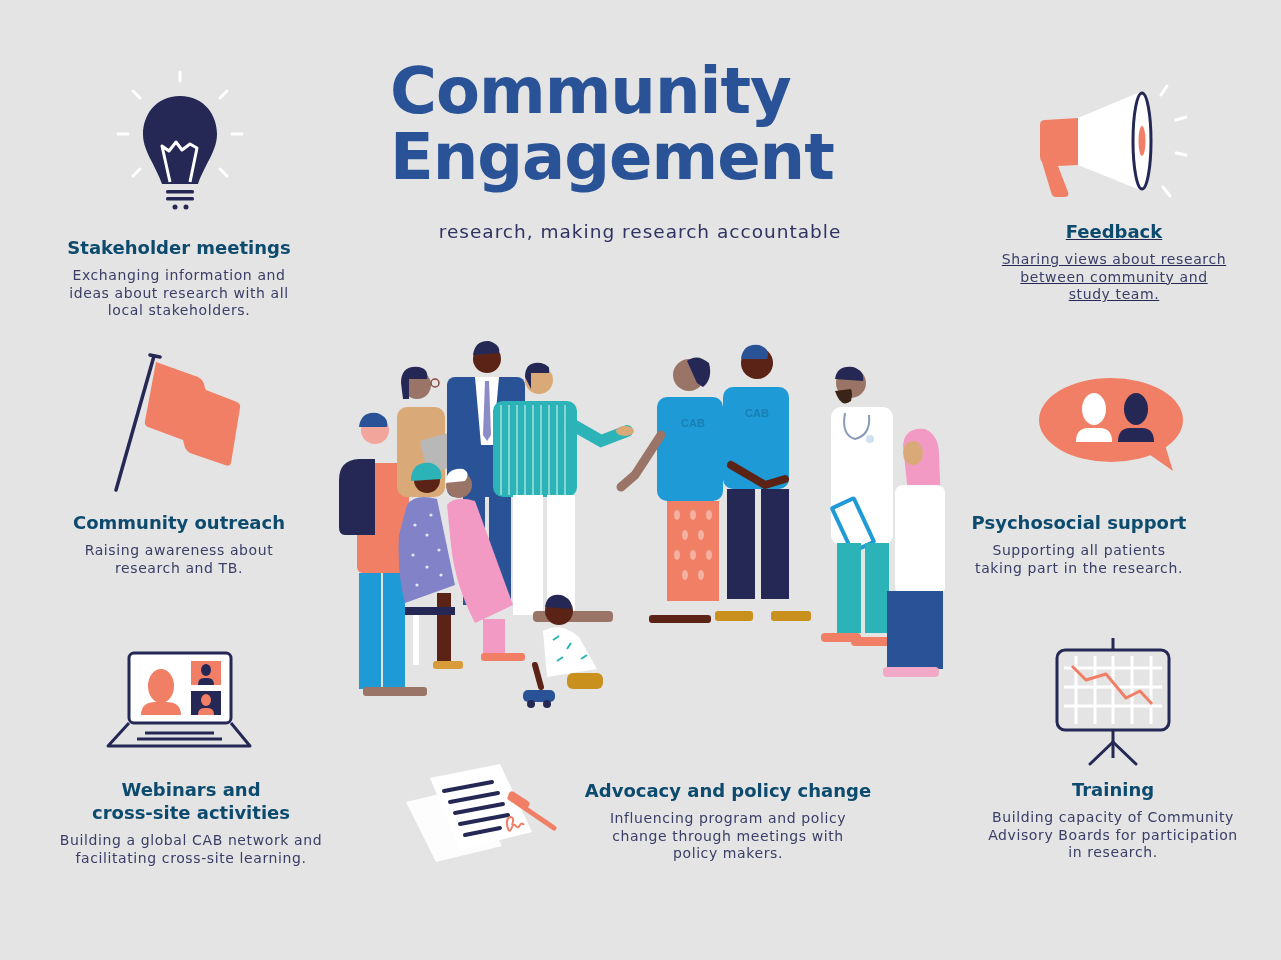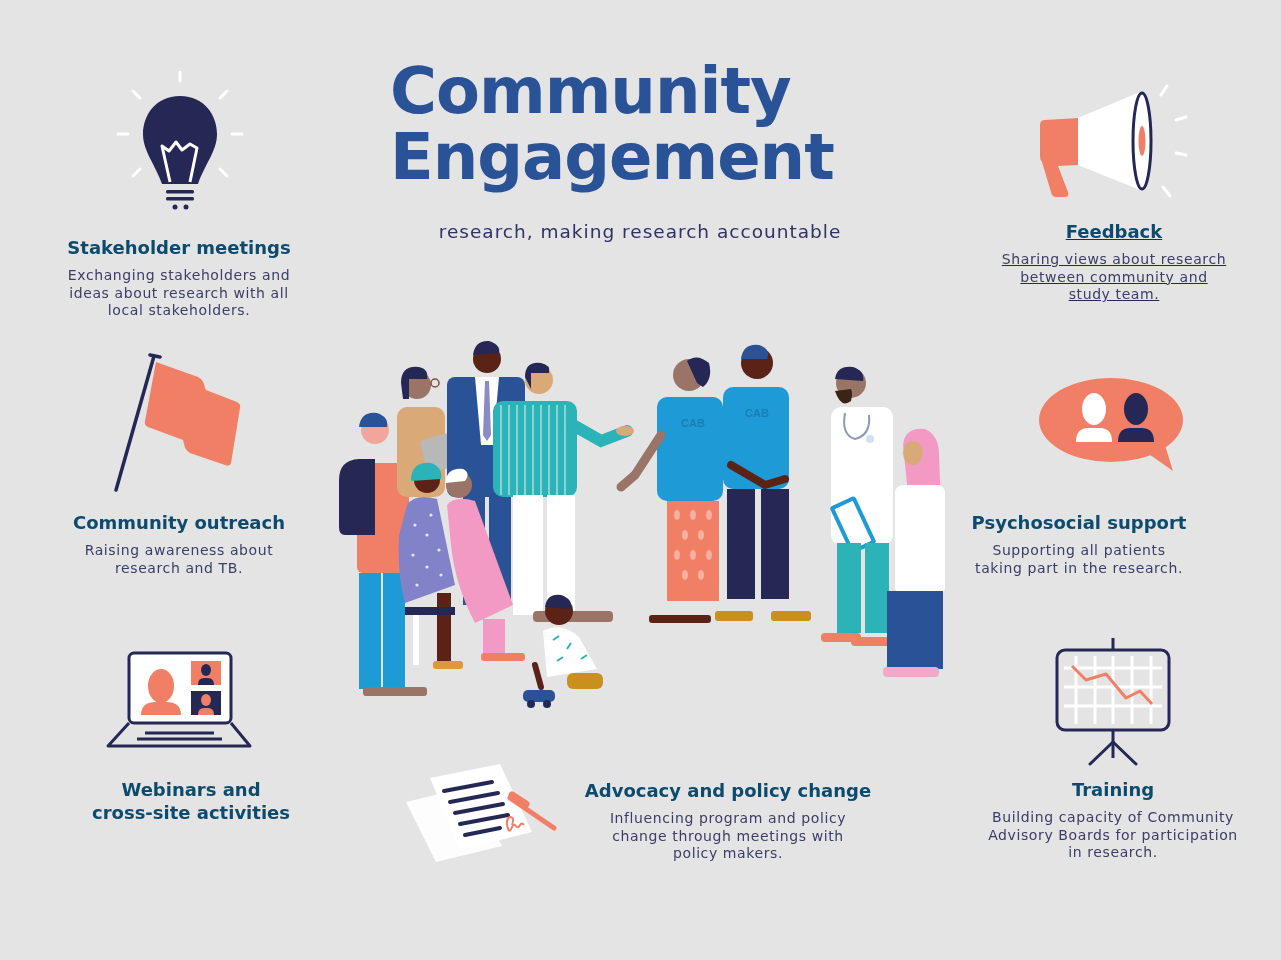--- a/index.html
+++ b/index.html
@@ -59,21 +59,21 @@
     <path d="M60 116 L52 80 L59 85 L66 76 L72 84 L80 78 L87 82 L80 116" stroke="#ffffff" stroke-width="3" fill="none" stroke-linejoin="round"></path>
     <rect x="56" y="124" width="28" height="3.5" rx="1.5" fill="#252854"></rect>
     <rect x="56" y="131" width="28" height="3.5" rx="1.5" fill="#252854"></rect>
     <circle cx="65" cy="141" r="2.5" fill="#252854"></circle>
     <circle cx="76" cy="141" r="2.5" fill="#252854"></circle>
   </svg>
 </div>
 <div class="abs card" style="left:30px;top:236px;width:298px;">
   <h3>Stakeholder meetings</h3>
   <p>
-    <span>Exchanging stakeholders and</span><br>
+    <span>Exchanging information and</span><br>
     <span>ideas about research with all</span><br>
     <span>local stakeholders.</span>
   </p>
 </div>
 
 <div class="abs" style="left:1030px;top:80px;">
   <svg width="160" height="130" viewBox="0 0 160 130">
     <path d="M10 45 Q10 40 15 40 L48 38 L48 85 L28 86 L38 112 Q40 117 34 117 L26 117 Q22 117 21 112 L12 82 Q10 80 10 76 Z" fill="#f07f66"></path>
     <path d="M48 38 L110 12 L110 110 L48 85 Z" fill="#ffffff"></path>
     <ellipse cx="112" cy="61" rx="9" ry="48" fill="#ffffff" stroke="#252854" stroke-width="3"></ellipse>
@@ -142,20 +142,24 @@
     <path d="M25 73 L4 96 L146 96 L127 73" fill="none" stroke="#252854" stroke-width="3" stroke-linejoin="round"></path>
     <line x1="41" y1="83" x2="110" y2="83" stroke="#252854" stroke-width="3"></line>
     <line x1="33" y1="89" x2="118" y2="89" stroke="#252854" stroke-width="3"></line>
   </svg>
 </div>
 <div class="abs card" style="left:42px;top:778px;width:298px;">
   <h3>
     <span>Webinars and</span><br>
     <span>cross-site activities</span>
   </h3>
+  <p>
+    <span>Building a global CAB network and</span><br>
+    <span>facilitating cross-site learning.</span>
+  </p>
 </div>
 
 <div class="abs" style="left:402px;top:760px;">
   <svg width="165" height="105" viewBox="0 0 165 105">
     <path d="M4 42 L70 26 L100 86 L34 102 Z" fill="#ffffff" opacity="0.9"></path>
     <path d="M28 18 L98 4 L130 72 L58 90 Z" fill="#ffffff"></path>
     <g stroke="#252854" stroke-width="4" stroke-linecap="round">
       <line x1="42" y1="31" x2="90" y2="22"></line>
       <line x1="48" y1="42" x2="96" y2="33"></line>
       <line x1="53" y1="53" x2="101" y2="44"></line>

